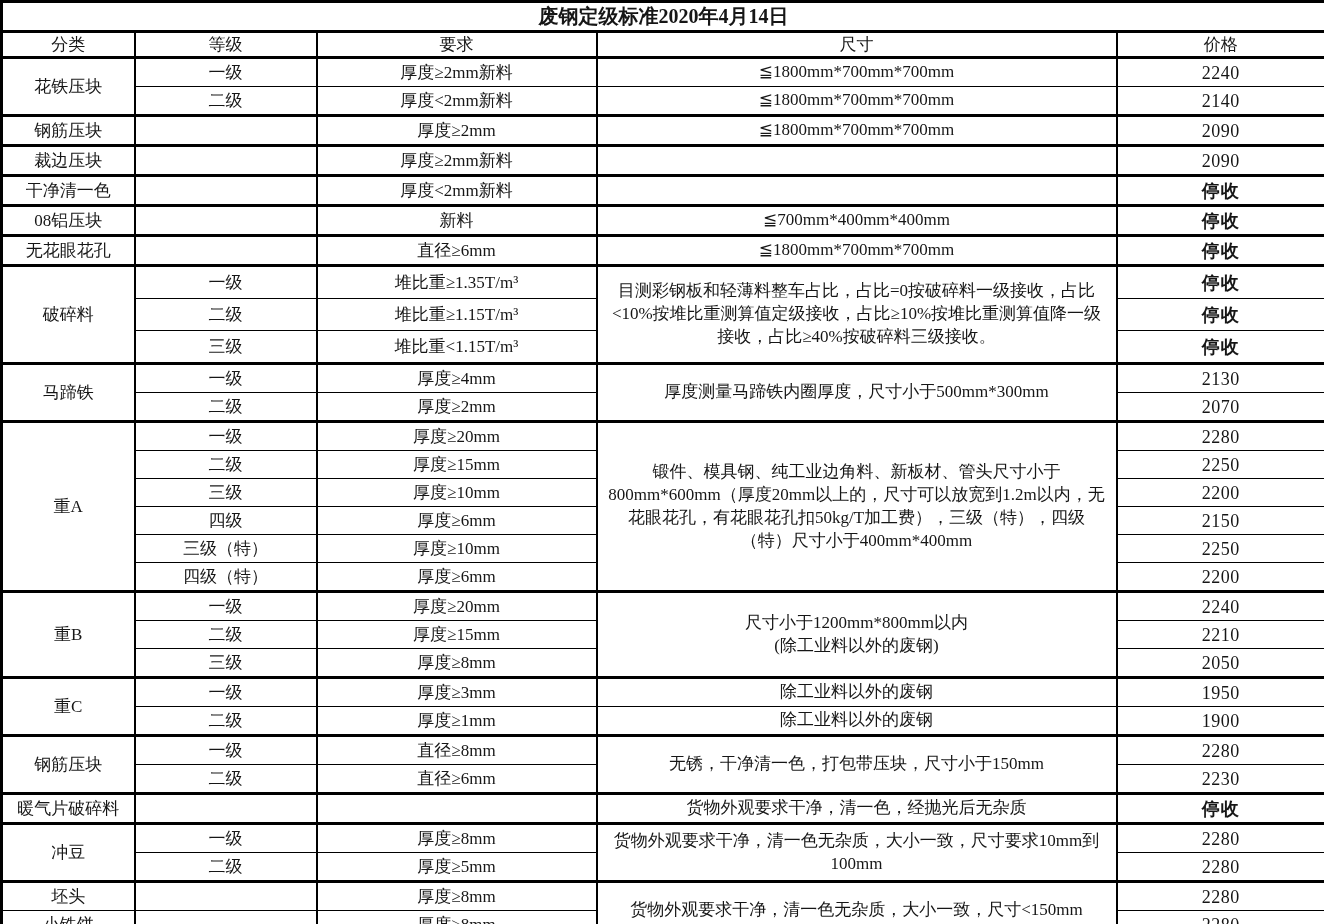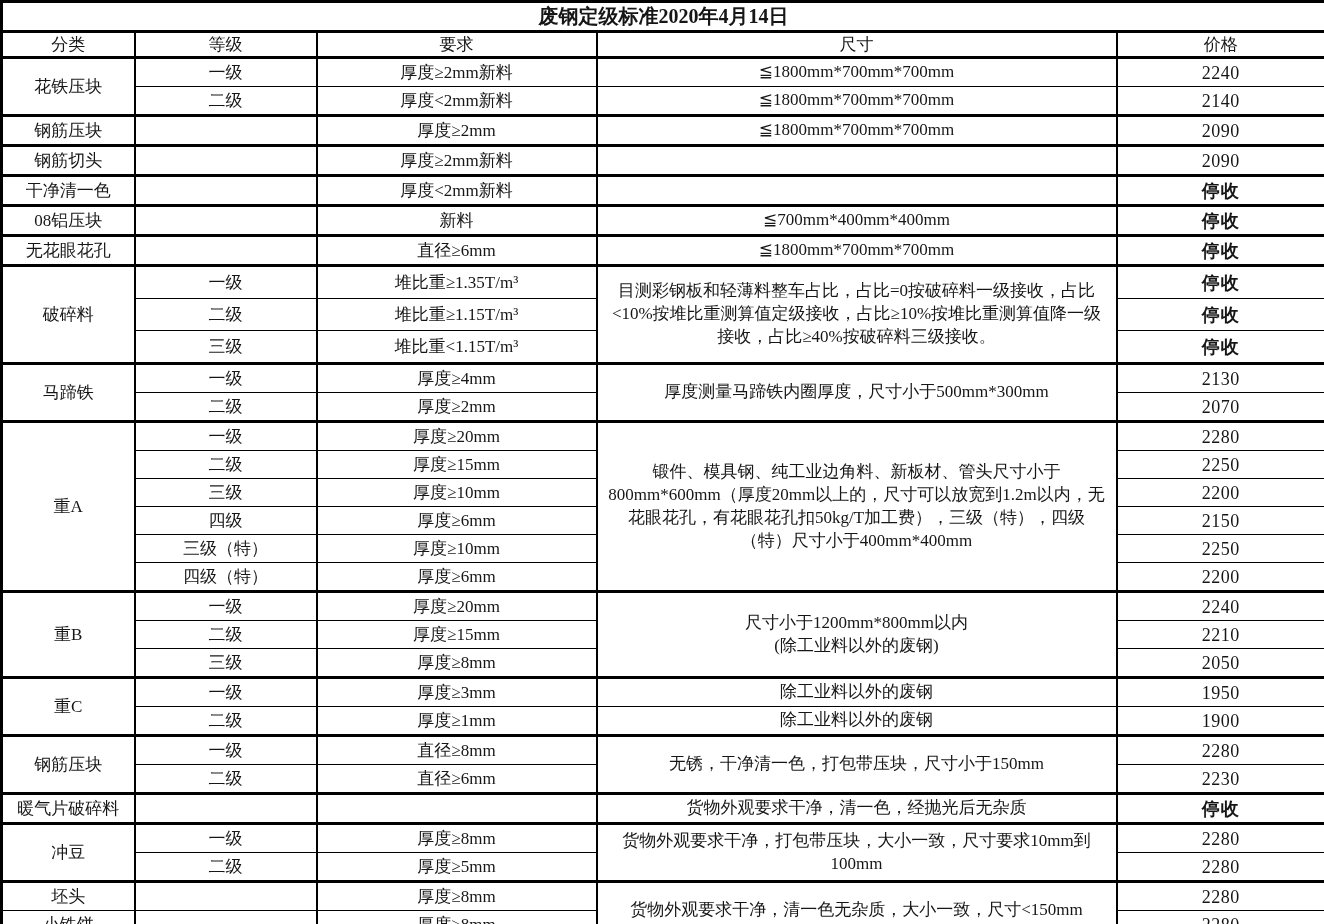--- a/index.html
+++ b/index.html
@@ -81,21 +81,21 @@
 
   <tr class="gb">
     <td>钢筋压块</td>
     <td></td>
     <td>厚度≥2mm</td>
     <td class="size">≦1800mm*700mm*700mm</td>
     <td class="price">2090</td>
   </tr>
 
   <tr class="gb">
-    <td>钢筋切头</td>
+    <td>裁边压块</td>
     <td></td>
     <td>厚度≥2mm新料</td>
     <td class="size"></td>
     <td class="price">2090</td>
   </tr>
 
   <tr class="gb">
     <td>干净清一色</td>
     <td></td>
     <td>厚度&lt;2mm新料</td>
@@ -234,21 +234,21 @@
     <td></td>
     <td></td>
     <td class="size">货物外观要求干净，清一色，经抛光后无杂质</td>
     <td class="price stop">停收</td>
   </tr>
 
   <tr>
     <td rowspan="2" class="gbc">冲豆</td>
     <td>一级</td>
     <td>厚度≥8mm</td>
-    <td rowspan="2" class="size gbc">货物外观要求干净，打包带压块，大小一致，尺寸要求10mm到100mm</td>
+    <td rowspan="2" class="size gbc">货物外观要求干净，清一色无杂质，大小一致，尺寸要求10mm到100mm</td>
     <td class="price">2280</td>
   </tr>
   <tr class="gb">
     <td>二级</td>
     <td>厚度≥5mm</td>
     <td class="price">2280</td>
   </tr>
 
   <tr>
     <td>坯头</td>

